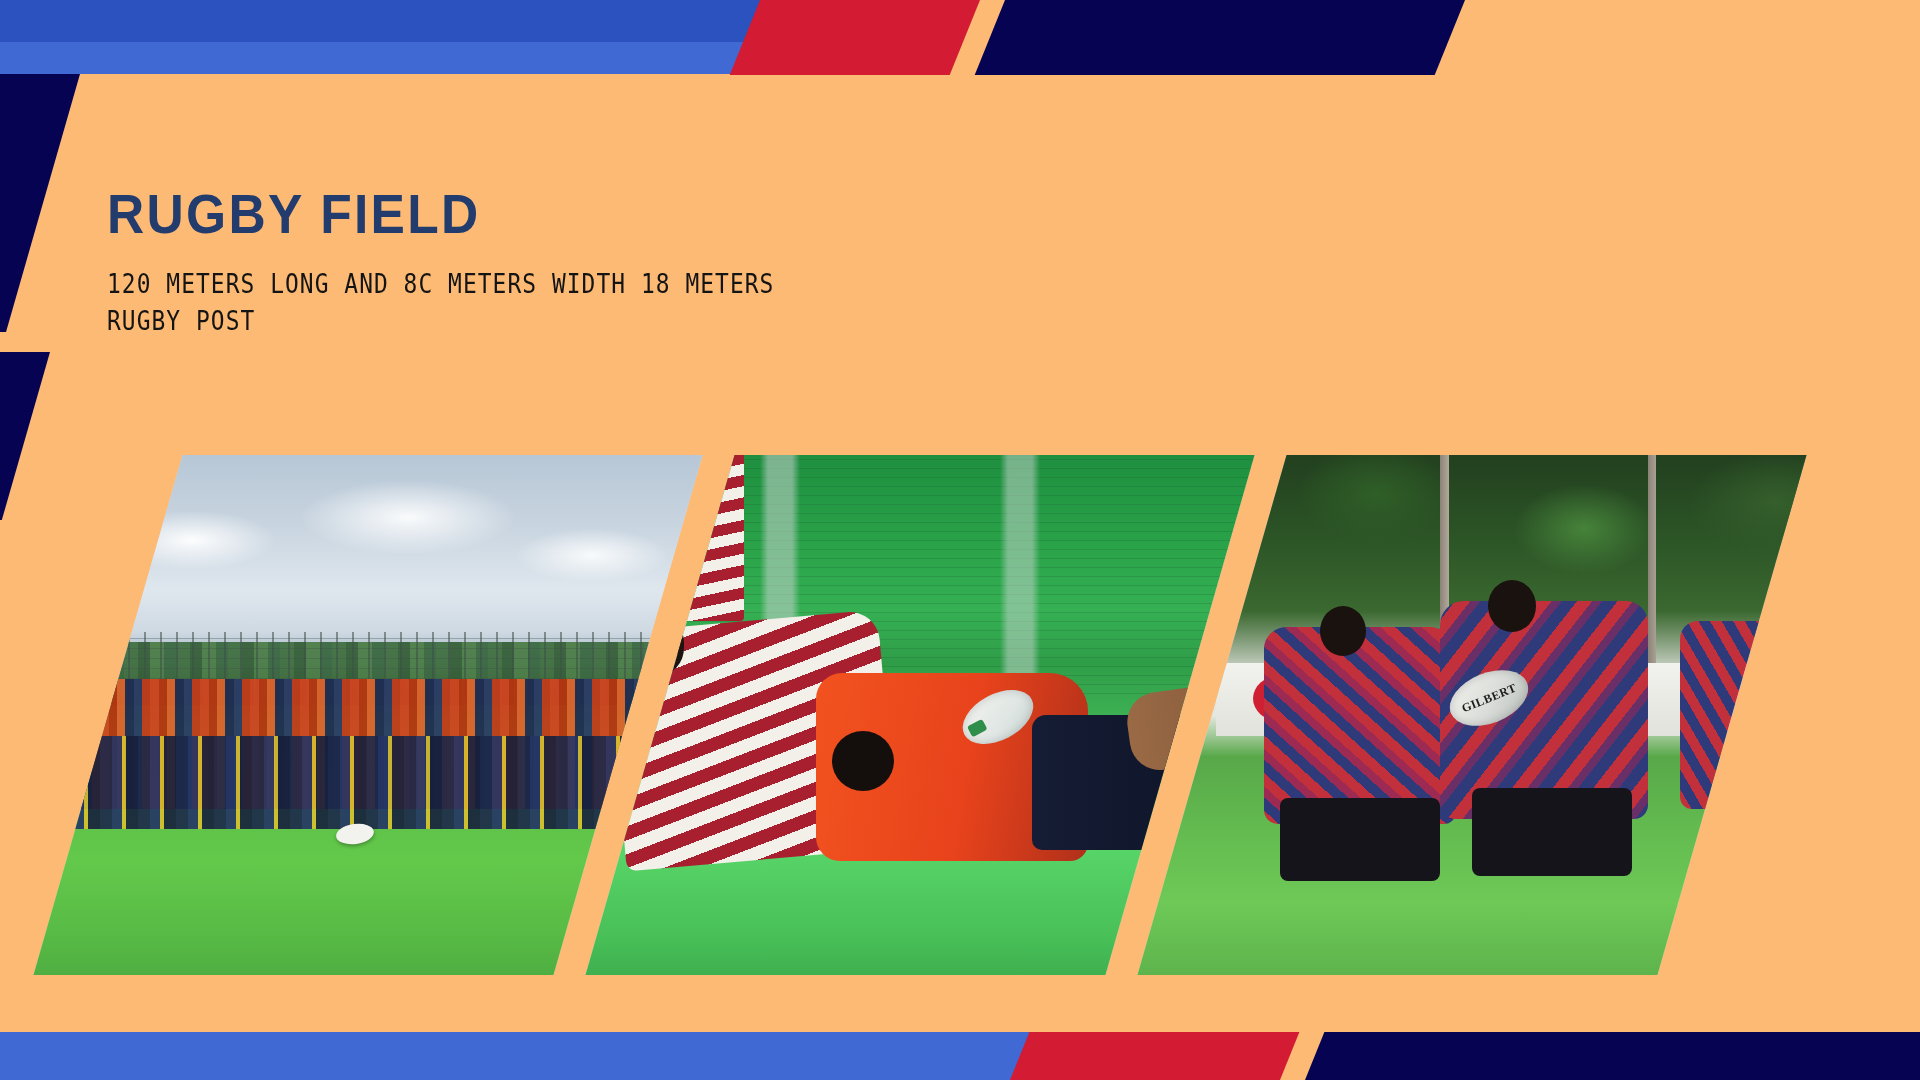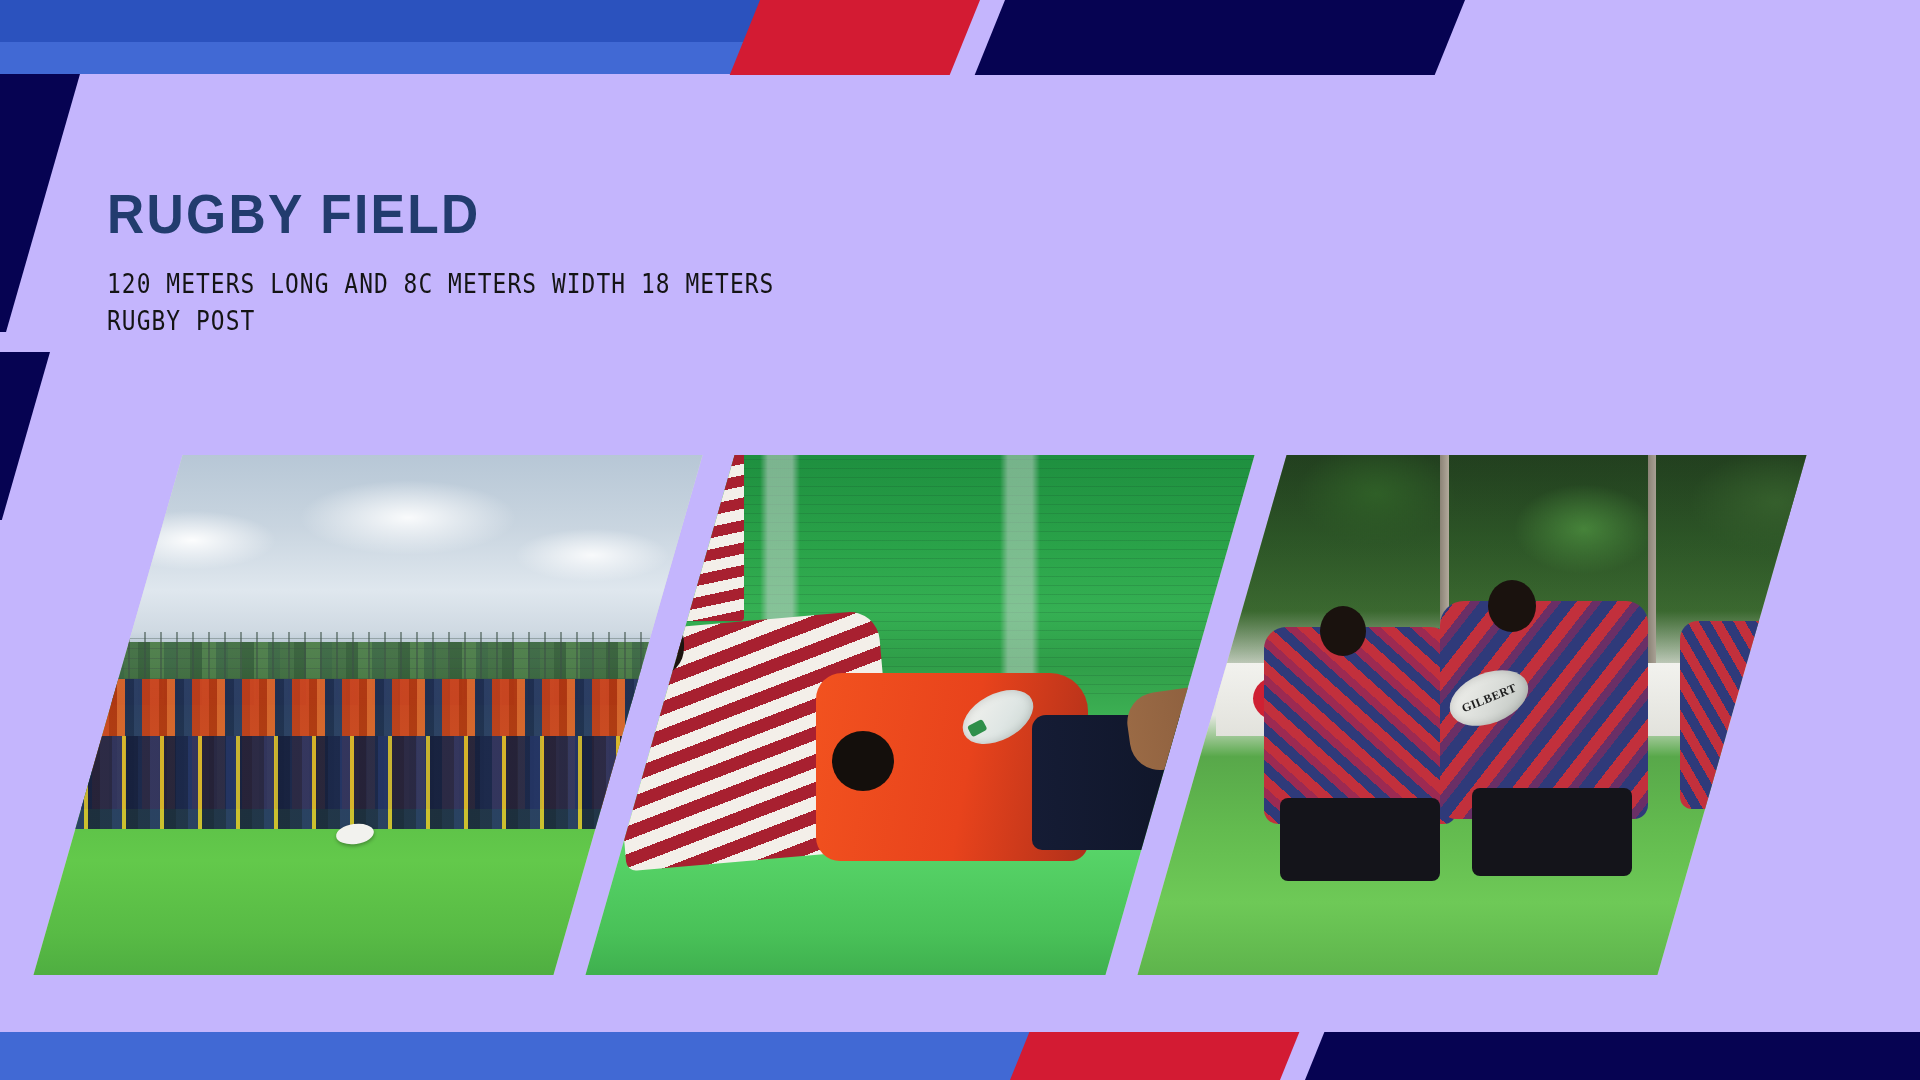--- a/index.html
+++ b/index.html
@@ -6,21 +6,21 @@
   * { margin:0; padding:0; box-sizing:border-box; }
   html, body {
     width:1920px; height:1080px;
     background:#ffffff;
     overflow:hidden;
     font-family:"Liberation Sans", sans-serif;
   }
   .slide {
     position:relative;
     width:1920px; height:1080px;
-    background:#c4b5fd;
+    background:#fdba74;
     overflow:hidden;
   }
 
   
   .top-bar-dark {
     position:absolute; left:0; top:0;
     width:880px; height:42px;
     background:#2B52BE;
   }
   .top-bar-light {

